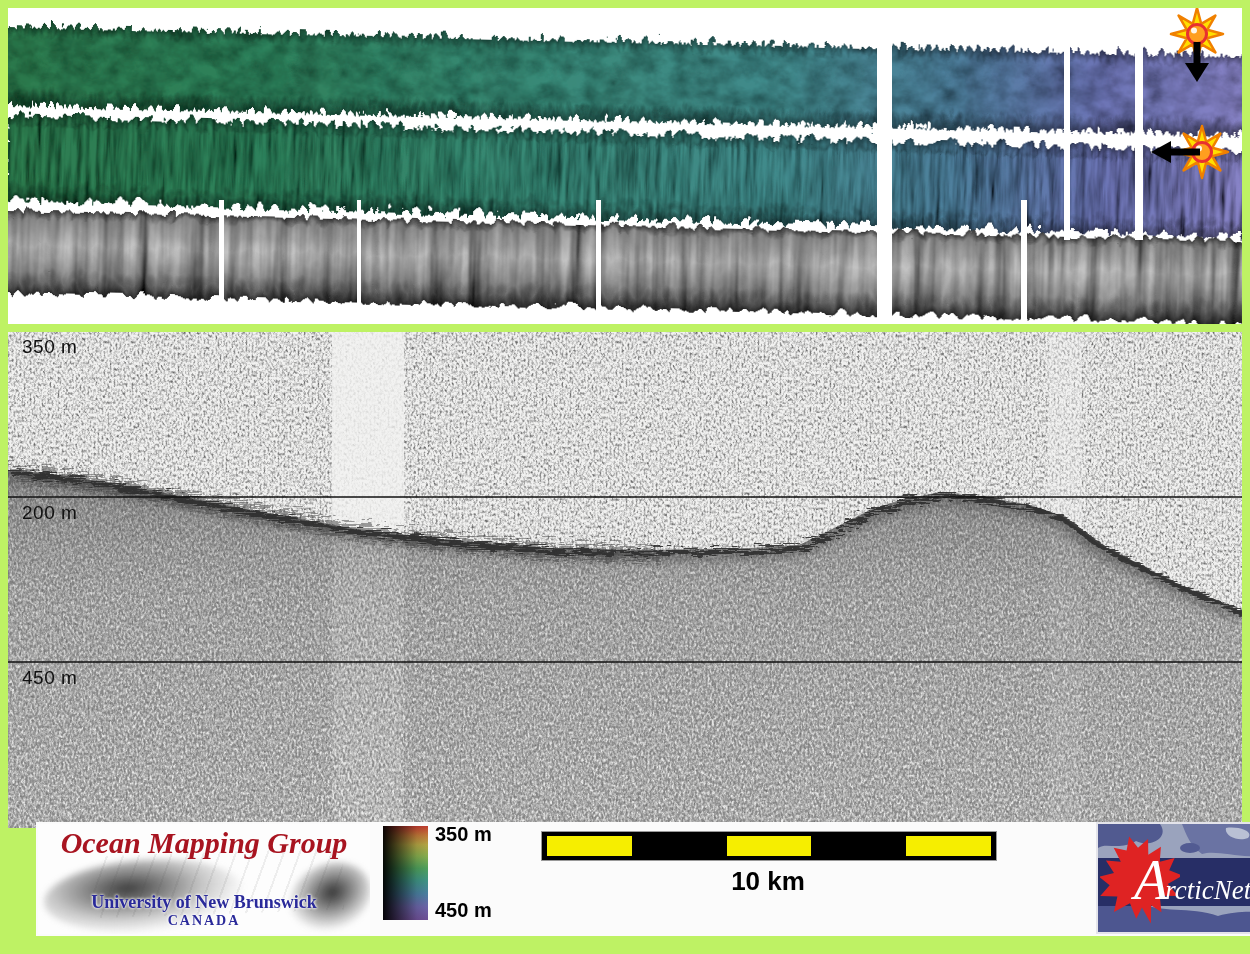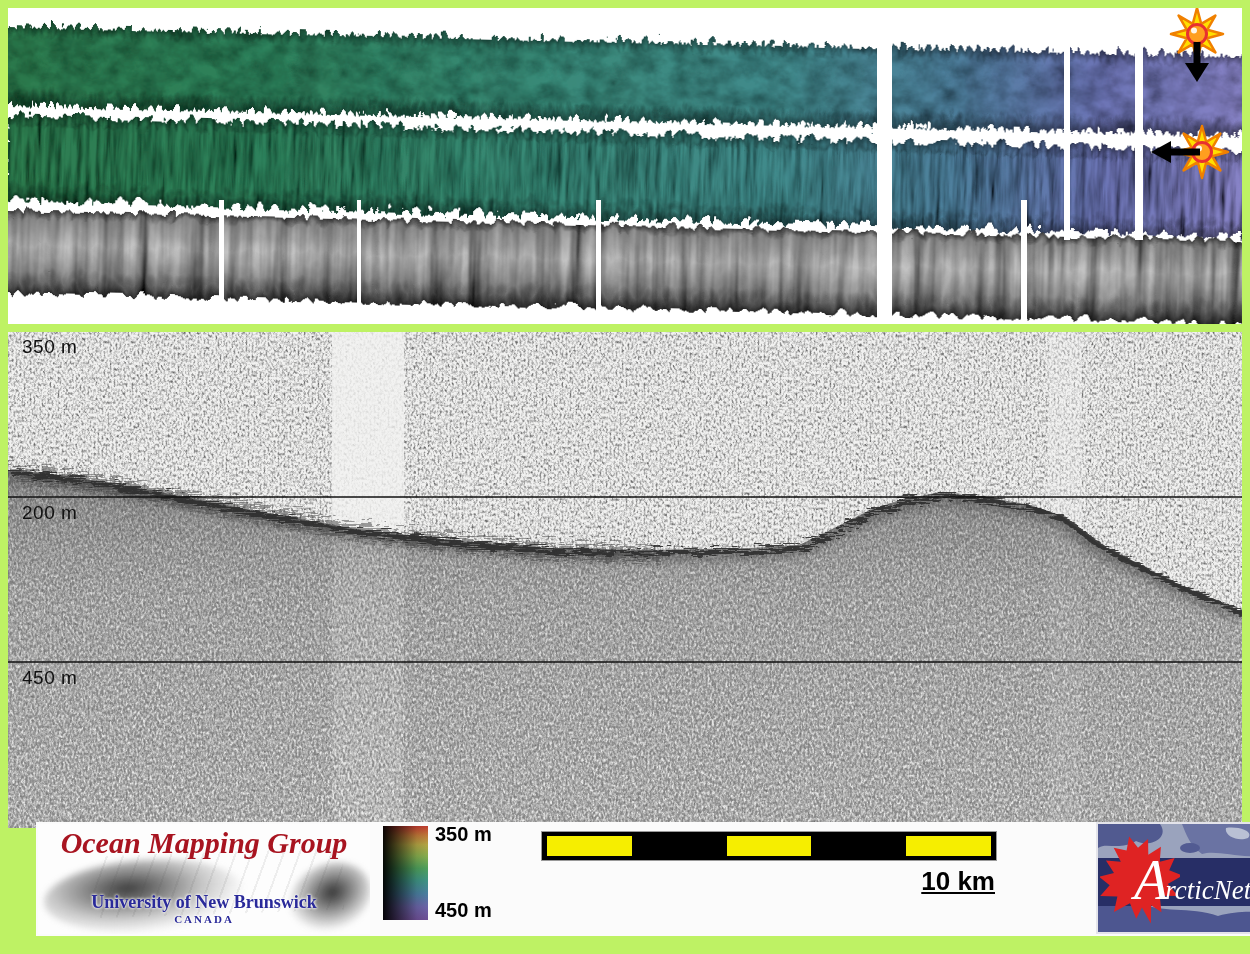--- a/index.html
+++ b/index.html
@@ -25,37 +25,37 @@
   .omg-blob.b2{left:250px;top:40px;width:84px;height:66px;
      background:radial-gradient(ellipse at 55% 45%, rgba(30,30,30,.9), rgba(100,100,100,.4) 50%, transparent 72%);
      transform:rotate(-24deg);}
   .omg-streaks{position:absolute;left:55px;top:28px;width:250px;height:62px;opacity:.6;
      background:repeating-linear-gradient(112deg, transparent 0 13px, rgba(70,70,70,.14) 13px 15px);
      transform:rotate(-2deg);}
   .omg-univ,.omg-country{position:absolute;width:100%;text-align:center;
      font-family:"Liberation Serif",serif;font-weight:bold;color:var(--unb-blue,#2a2a9a);
      text-shadow:0 0 3px #fff,0 0 3px #fff;}
   .omg-univ{top:68px;font-size:18px;}
-  .omg-country{top:89px;font-size:11px;letter-spacing:2px;}
+  .omg-country{top:89px;font-size:14px;letter-spacing:2px;}
 
   
   .cbar{position:absolute;left:347px;top:4px;width:45px;height:94px;
      background:linear-gradient(180deg,#c23c30 0%,#c07838 10%,#b3a544 20%,#86ad4e 32%,#4ea05c 45%,#3f9484 58%,#4a7fa0 72%,#6b64a8 86%,#6e4f96 100%);}
   .cbar::after{content:"";position:absolute;inset:0;
      background:linear-gradient(90deg, rgba(0,0,0,.95) 0%, rgba(0,0,0,.55) 35%, rgba(0,0,0,.1) 75%, rgba(0,0,0,0) 100%);}
   .cb-label{position:absolute;font-size:20px;font-weight:bold;color:#000;}
   .cb-top{left:399px;top:1px;} .cb-bot{left:399px;top:77px;}
 
   
   .sbar{position:absolute;left:505px;top:9px;width:454px;height:28px;background:#000;
         border:1px solid #999;display:flex;}
   .sb-seg{flex:1;}
   .sb-seg.on{background:var(--scalebar-yellow,#f5ee00);margin:4px 5px;}
-  .sb-label{position:absolute;left:505px;top:44px;width:454px;text-align:right;
-            font-size:26px;font-weight:bold;color:#000;text-decoration:underline;}
+  .sb-label{position:absolute;left:505px;top:44px;width:454px;text-align:center;
+            font-size:26px;font-weight:bold;color:#000;}
 
   
   .anet{position:absolute;left:1060px;top:0px;width:178px;height:112px;background:var(--arcticnet-bg,#9aa3bd);
         border:2px solid #e4e4ea;box-sizing:border-box;overflow:hidden;}
   .anet-band{position:absolute;left:0;top:34px;width:100%;height:48px;background:var(--arcticnet-navy,#272e66);}
   .anet-text{position:absolute;left:36px;top:33px;width:140px;
       font-family:"Liberation Serif",serif;font-style:italic;color:#fff;
       font-size:27px;line-height:46px;white-space:nowrap;}
   .anet-text::first-letter{font-size:56px;letter-spacing:-3px;}
   .anet svg{position:absolute;left:0;top:0;}

